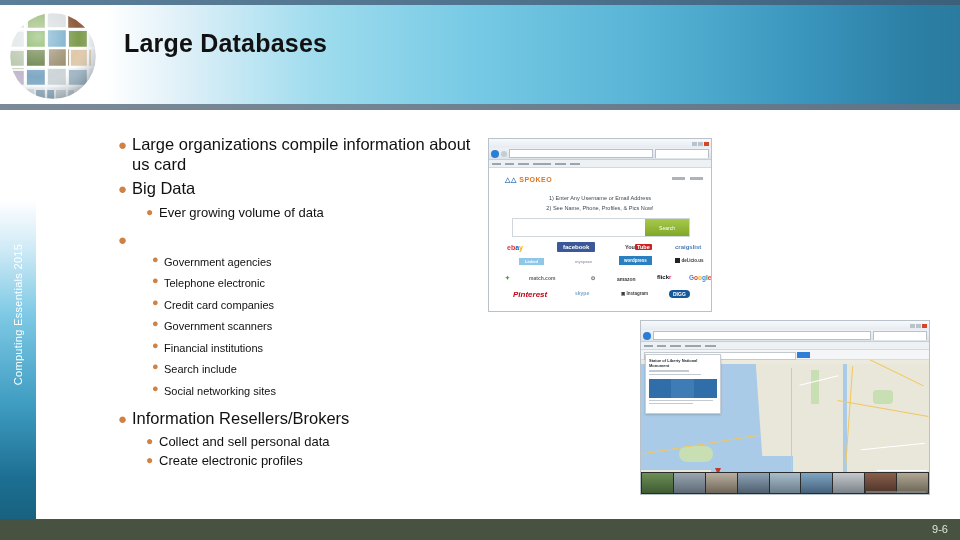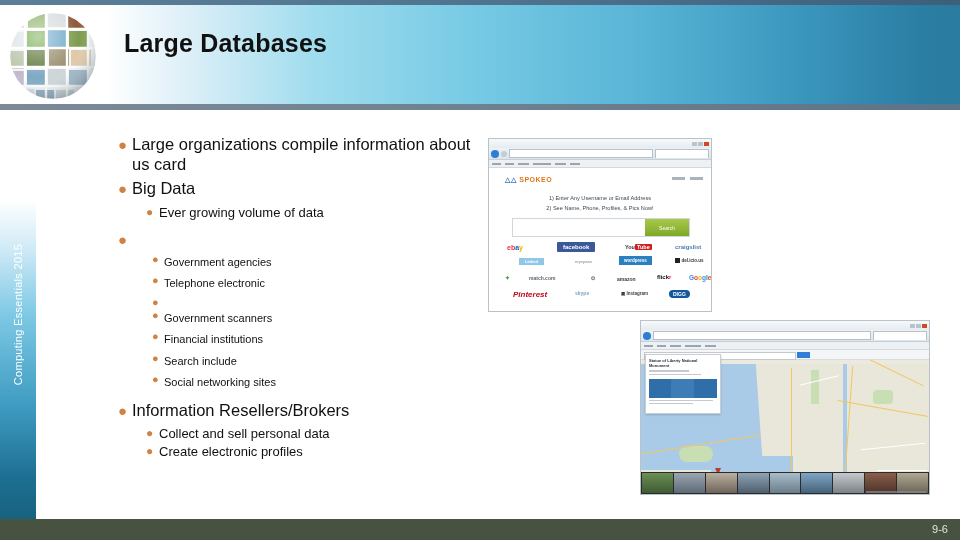--- a/index.html
+++ b/index.html
@@ -214,20 +214,21 @@
     <div class="li lvl3">
       <span class="dot">●</span>
       <span class="tx">Government agencies</span>
     </div>
     <div class="li lvl3">
       <span class="dot">●</span>
       <span class="tx">Telephone electronic</span>
     </div>
     <div class="li lvl3">
       <span class="dot">●</span>
+      <span class="tx">Credit card companies</span>
     </div>
     <div class="li lvl3">
       <span class="dot">●</span>
       <span class="tx">Government scanners</span>
     </div>
     <div class="li lvl3">
       <span class="dot">●</span>
       <span class="tx">Financial institutions</span>
     </div>
     <div class="li lvl3">

